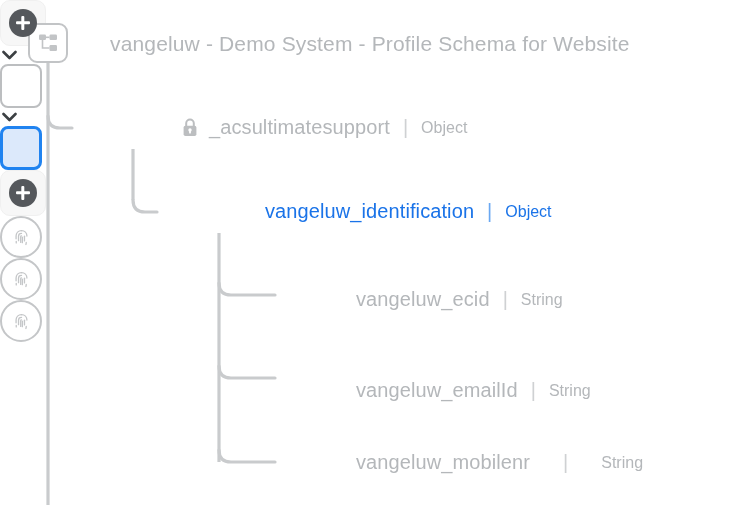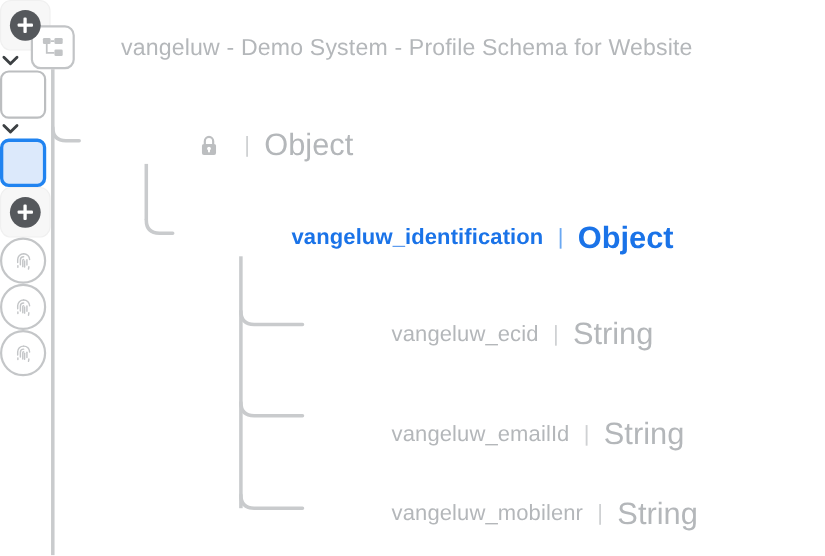--- a/index.html
+++ b/index.html
@@ -106,31 +106,31 @@
     font-size: 20px;
     letter-spacing: 0.1px;
   }
   .sep {
     color: #cfd1d3;
     font-size: 20px;
     padding: 0 13px;
   }
   .type {
     color: #b4b7ba;
-    font-size: 28px;
+    font-size: 16px;
   }
   .title {
     color: #b4b7ba;
     font-size: 21px;
     letter-spacing: 0.15px;
   }
   .selected-text .name,
   .selected-text .type {
     color: #1a73e8;
-    font-weight: bold;
+    font-weight: normal;
   }
   .selected-text .sep {
     color: #6aa8f2;
     font-weight: normal;
   }
 
   
   .add-btn {
     width: 46px;
     height: 46px;
@@ -180,21 +180,21 @@
   #chev-2       { left: 159px; top: 203px; }
   #node-2       { left: 186px; top: 189px; }
   #label-2      { left: 265px; top: 200px; }
   #node2-add    { left: 615px; top: 190px; }
 
   #attr-1       { left: 277px; top: 274px; }
   #attr-label-1 { left: 356px; top: 288px; }
   #attr-2       { left: 277px; top: 357px; }
   #attr-label-2 { left: 356px; top: 379px; }
   #attr-3       { left: 277px; top: 441px; }
-  #attr-label-3 { left: 356px; top: 451px; }
+  #attr-label-3 { left: 356px; top: 451px; gap: 20px; }
 </style>
 </head>
 <body>
 
 <div id="canvas">
 
   <svg id="lines" viewBox="0 0 750 505" width="750" height="505" fill="none">
 
     <path d="M48,63 L48,505" stroke="#c9cbcd" stroke-width="3.2" stroke-linecap="butt"></path>
 
@@ -243,20 +243,21 @@
 
   <div class="row label-wrap" id="label-1">
     <span class="lock-icon">
       <svg width="16" height="19" viewBox="0 0 16 19" fill="none">
         <path d="M4.2 8 V5.3 a3.8 3.8 0 0 1 7.6 0 V8" stroke="#bcbec0" stroke-width="2" fill="none"></path>
         <rect x="1.6" y="7.8" width="12.8" height="10.2" rx="1.8" fill="#bcbec0"></rect>
         <circle cx="8" cy="12" r="1.7" fill="#ffffff"></circle>
         <rect x="7.1" y="12" width="1.8" height="3.6" rx="0.9" fill="#ffffff"></rect>
       </svg>
     </span>
+    <span class="name">_acsultimatesupport</span>
     <span class="sep">|</span>
     <span class="type">Object</span>
   </div>
 
   <div class="chevron" id="chev-2">
     <svg width="15" height="10" viewBox="0 0 15 10" fill="none">
       <path d="M1.5 2 L7.5 8 L13.5 2" stroke="#3c4043" stroke-width="2.6" stroke-linecap="round" stroke-linejoin="round"></path>
     </svg>
   </div>
 

